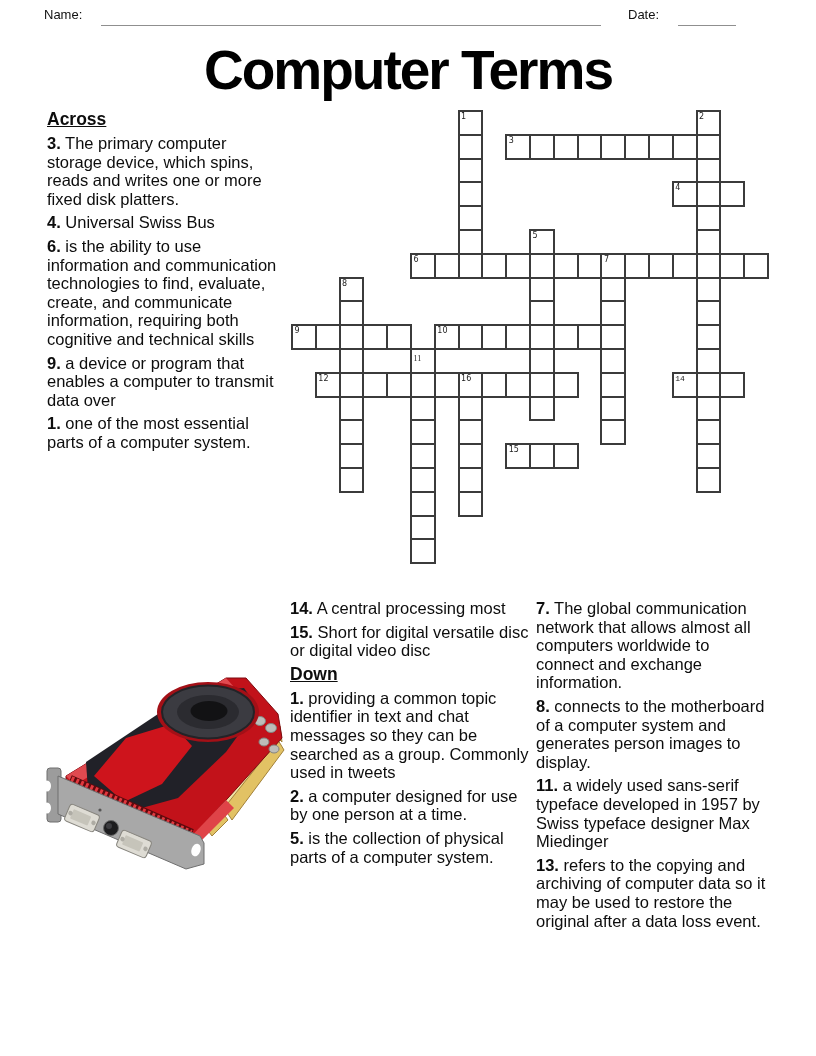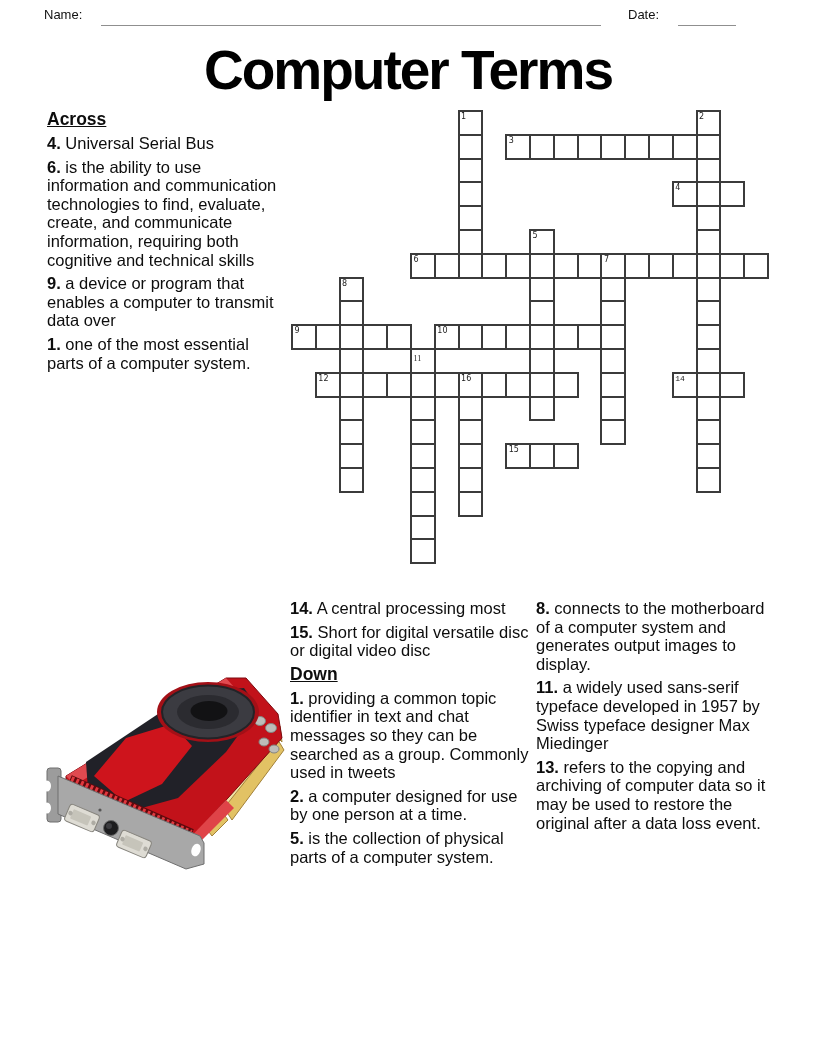--- a/index.html
+++ b/index.html
@@ -159,37 +159,39 @@
     <span class="gnum" style="left: 146.3px; top: 216.2px;">10</span>
     <span class="gnum" style="left: 122.5px; top: 244px; font-family: Liberation Serif, serif;">11</span>
     <span class="gnum" style="left: 27.3px; top: 263.8px;">12</span>
     <span class="gnum" style="left: 170.1px; top: 263.8px;">16</span>
     <span class="gnum" style="left: 384.3px; top: 263.8px; font-family: Liberation Mono, monospace;">14</span>
     <span class="gnum" style="left: 217.7px; top: 335.2px;">15</span>
   </div>
 
 <div class="abs clue-col" style="left:47px; top:110px; width:239px;">
   <h2 class="clue-heading">Across</h2>
-  <p class="clue"><b class="cnum">4.</b> <span>Universal Serial Bus</span></p>
+  <p class="clue"><b class="cnum">3.</b> <span>The primary computer storage device, which spins, reads and writes one or more fixed disk platters.</span></p>
+  <p class="clue"><b class="cnum">4.</b> <span>Universal Swiss Bus</span></p>
   <p class="clue"><b class="cnum">6.</b> <span>is the ability to use information and communication technologies to find, evaluate, create, and communicate information, requiring both cognitive and technical skills</span></p>
   <p class="clue"><b class="cnum">9.</b> <span>a device or program that enables a computer to transmit data over</span></p>
   <p class="clue"><b class="cnum">1.</b> <span>one of the most essential parts of a computer system.</span></p>
 </div>
 
 <div class="abs clue-col" style="left:290px; top:599px; width:244px;">
   <p class="clue"><b class="cnum">14.</b> <span>A central processing most</span></p>
   <p class="clue"><b class="cnum">15.</b> <span>Short for digital versatile disc or digital video disc</span></p>
   <h2 class="clue-heading" style="margin-top:3px;">Down</h2>
   <p class="clue"><b class="cnum">1.</b> <span>providing a common topic identifier in text and chat messages so they can be searched as a group. Commonly used in tweets</span></p>
   <p class="clue"><b class="cnum">2.</b> <span>a computer designed for use by one person at a time.</span></p>
   <p class="clue"><b class="cnum">5.</b> <span>is the collection of physical parts of a computer system.</span></p>
 </div>
 
 <div class="abs clue-col" style="left:536px; top:599px; width:234px;">
-  <p class="clue"><b class="cnum">8.</b> <span>connects to the motherboard of a computer system and generates output images to display.</span></p>
+  <p class="clue"><b class="cnum">7.</b> <span>The global communication network that allows almost all computers worldwide to connect and exchange information.</span></p>
+  <p class="clue"><b class="cnum">8.</b> <span>connects to the motherboard of a computer system and generates person images to display.</span></p>
   <p class="clue"><b class="cnum">11.</b> <span>a widely used sans-serif typeface developed in 1957 by Swiss typeface designer Max Miedinger</span></p>
   <p class="clue"><b class="cnum">13.</b> <span>refers to the copying and archiving of computer data so it may be used to restore the original after a data loss event.</span></p>
 </div>
 
 <svg class="abs" style="left:30px; top:650px;" width="260" height="240" viewBox="0 0 260 240">
 
   <g fill="#e2c264" stroke="#a2813a" stroke-width="1">
     <polygon points="190,152 242,86 247,92 196,159" fill="#efe3a6" stroke="none"></polygon>
     <polygon points="194,158 248,90 254,100 202,170"></polygon>
     <polygon points="176,178 192,162 198,170 182,186"></polygon>

